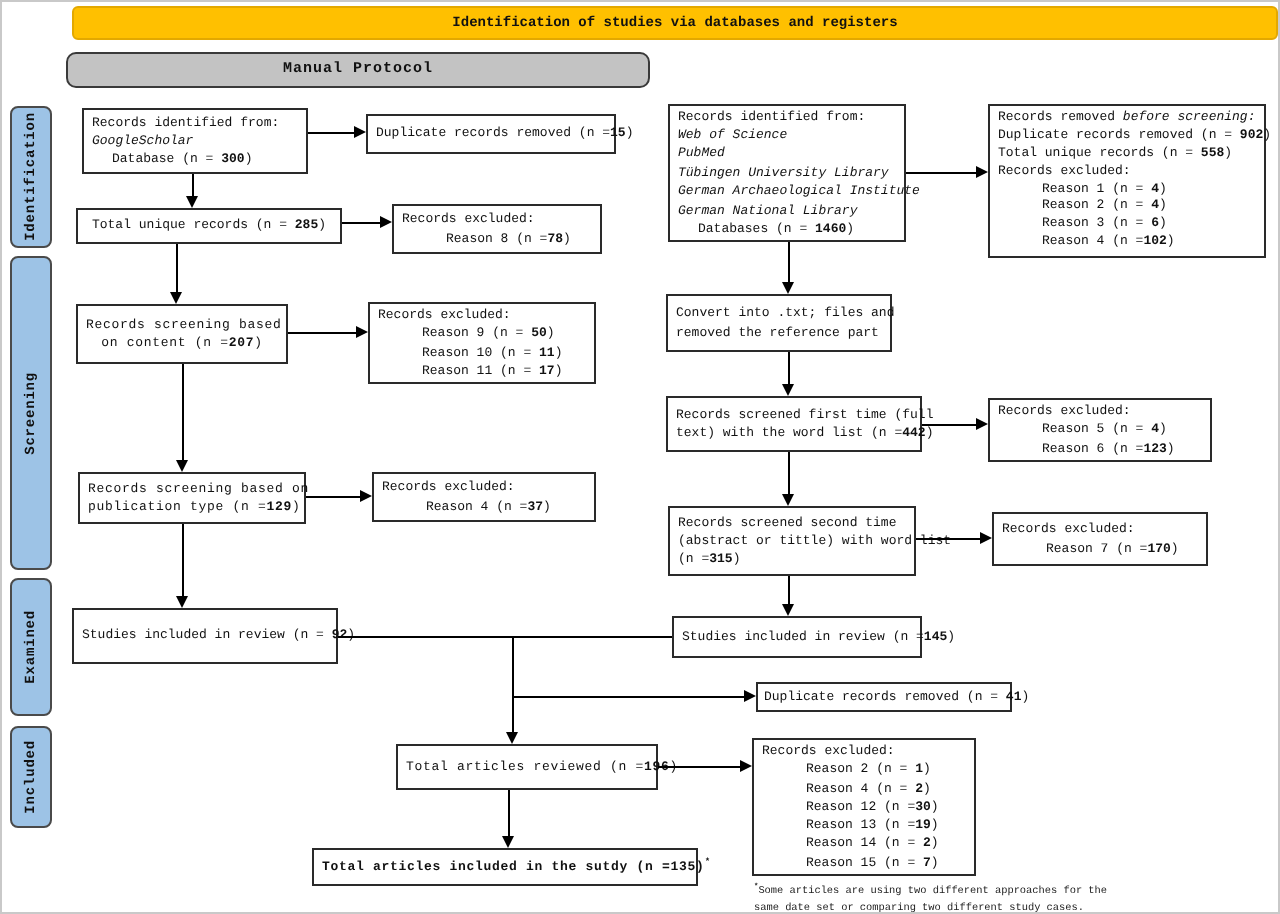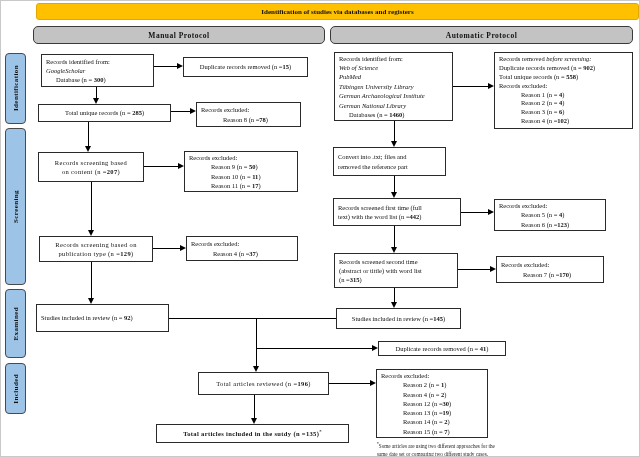--- a/index.html
+++ b/index.html
@@ -1,17 +1,17 @@
 <!DOCTYPE html>
 <html><head>
 <meta charset="utf-8">
 <style>
   html,body{margin:0;padding:0;background:#fff;}
   .canvas{position:relative;width:640px;height:457px;background:#fff;
-    font-family:Liberation Serif, serif;color:#111;border:1px solid #c9c9c9;
+    font-family:Liberation Mono, monospace;color:#111;border:1px solid #c9c9c9;
     box-sizing:border-box;overflow:hidden;}
   .banner{position:absolute;left:35px;top:2px;width:601px;height:15px;background:#FFC000;
     border:1px solid #e3a800;border-radius:3px;display:flex;align-items:center;justify-content:center;
     font-weight:bold;font-size:7px;}
   .phdr{position:absolute;top:25px;height:18px;background:#C3C3C3;border:1.6px solid #3a3a3a;
     border-radius:5px;display:flex;align-items:center;justify-content:center;font-weight:bold;
     font-size:7.5px;letter-spacing:.5px;box-sizing:border-box;}
   .side{position:absolute;left:4px;width:21px;background:#9DC3E6;border:1.2px solid #4a4a4a;
     border-radius:4px;display:flex;align-items:center;justify-content:center;box-sizing:border-box;}
   .vtxt{writing-mode:vertical-rl;transform:rotate(180deg);font-weight:bold;font-size:7px;letter-spacing:.4px;}
@@ -43,23 +43,20 @@
 
 <div class="canvas">
 
   <div class="banner">
     <span>Identification of studies via databases and registers</span>
   </div>
 
   <div class="phdr" style="left:32px;width:292px;">
     <span>Manual Protocol</span>
   </div>
-  <div class="phdr" style="left:329px;width:303px;">
-    <span>Automatic Protocol</span>
-  </div>
 
   <div class="side" style="top:52px;height:71px;">
     <span class="vtxt">Identification</span>
   </div>
   <div class="side" style="top:127px;height:157px;">
     <span class="vtxt">Screening</span>
   </div>
   <div class="side" style="top:288px;height:69px;">
     <span class="vtxt">Examined</span>
   </div>

